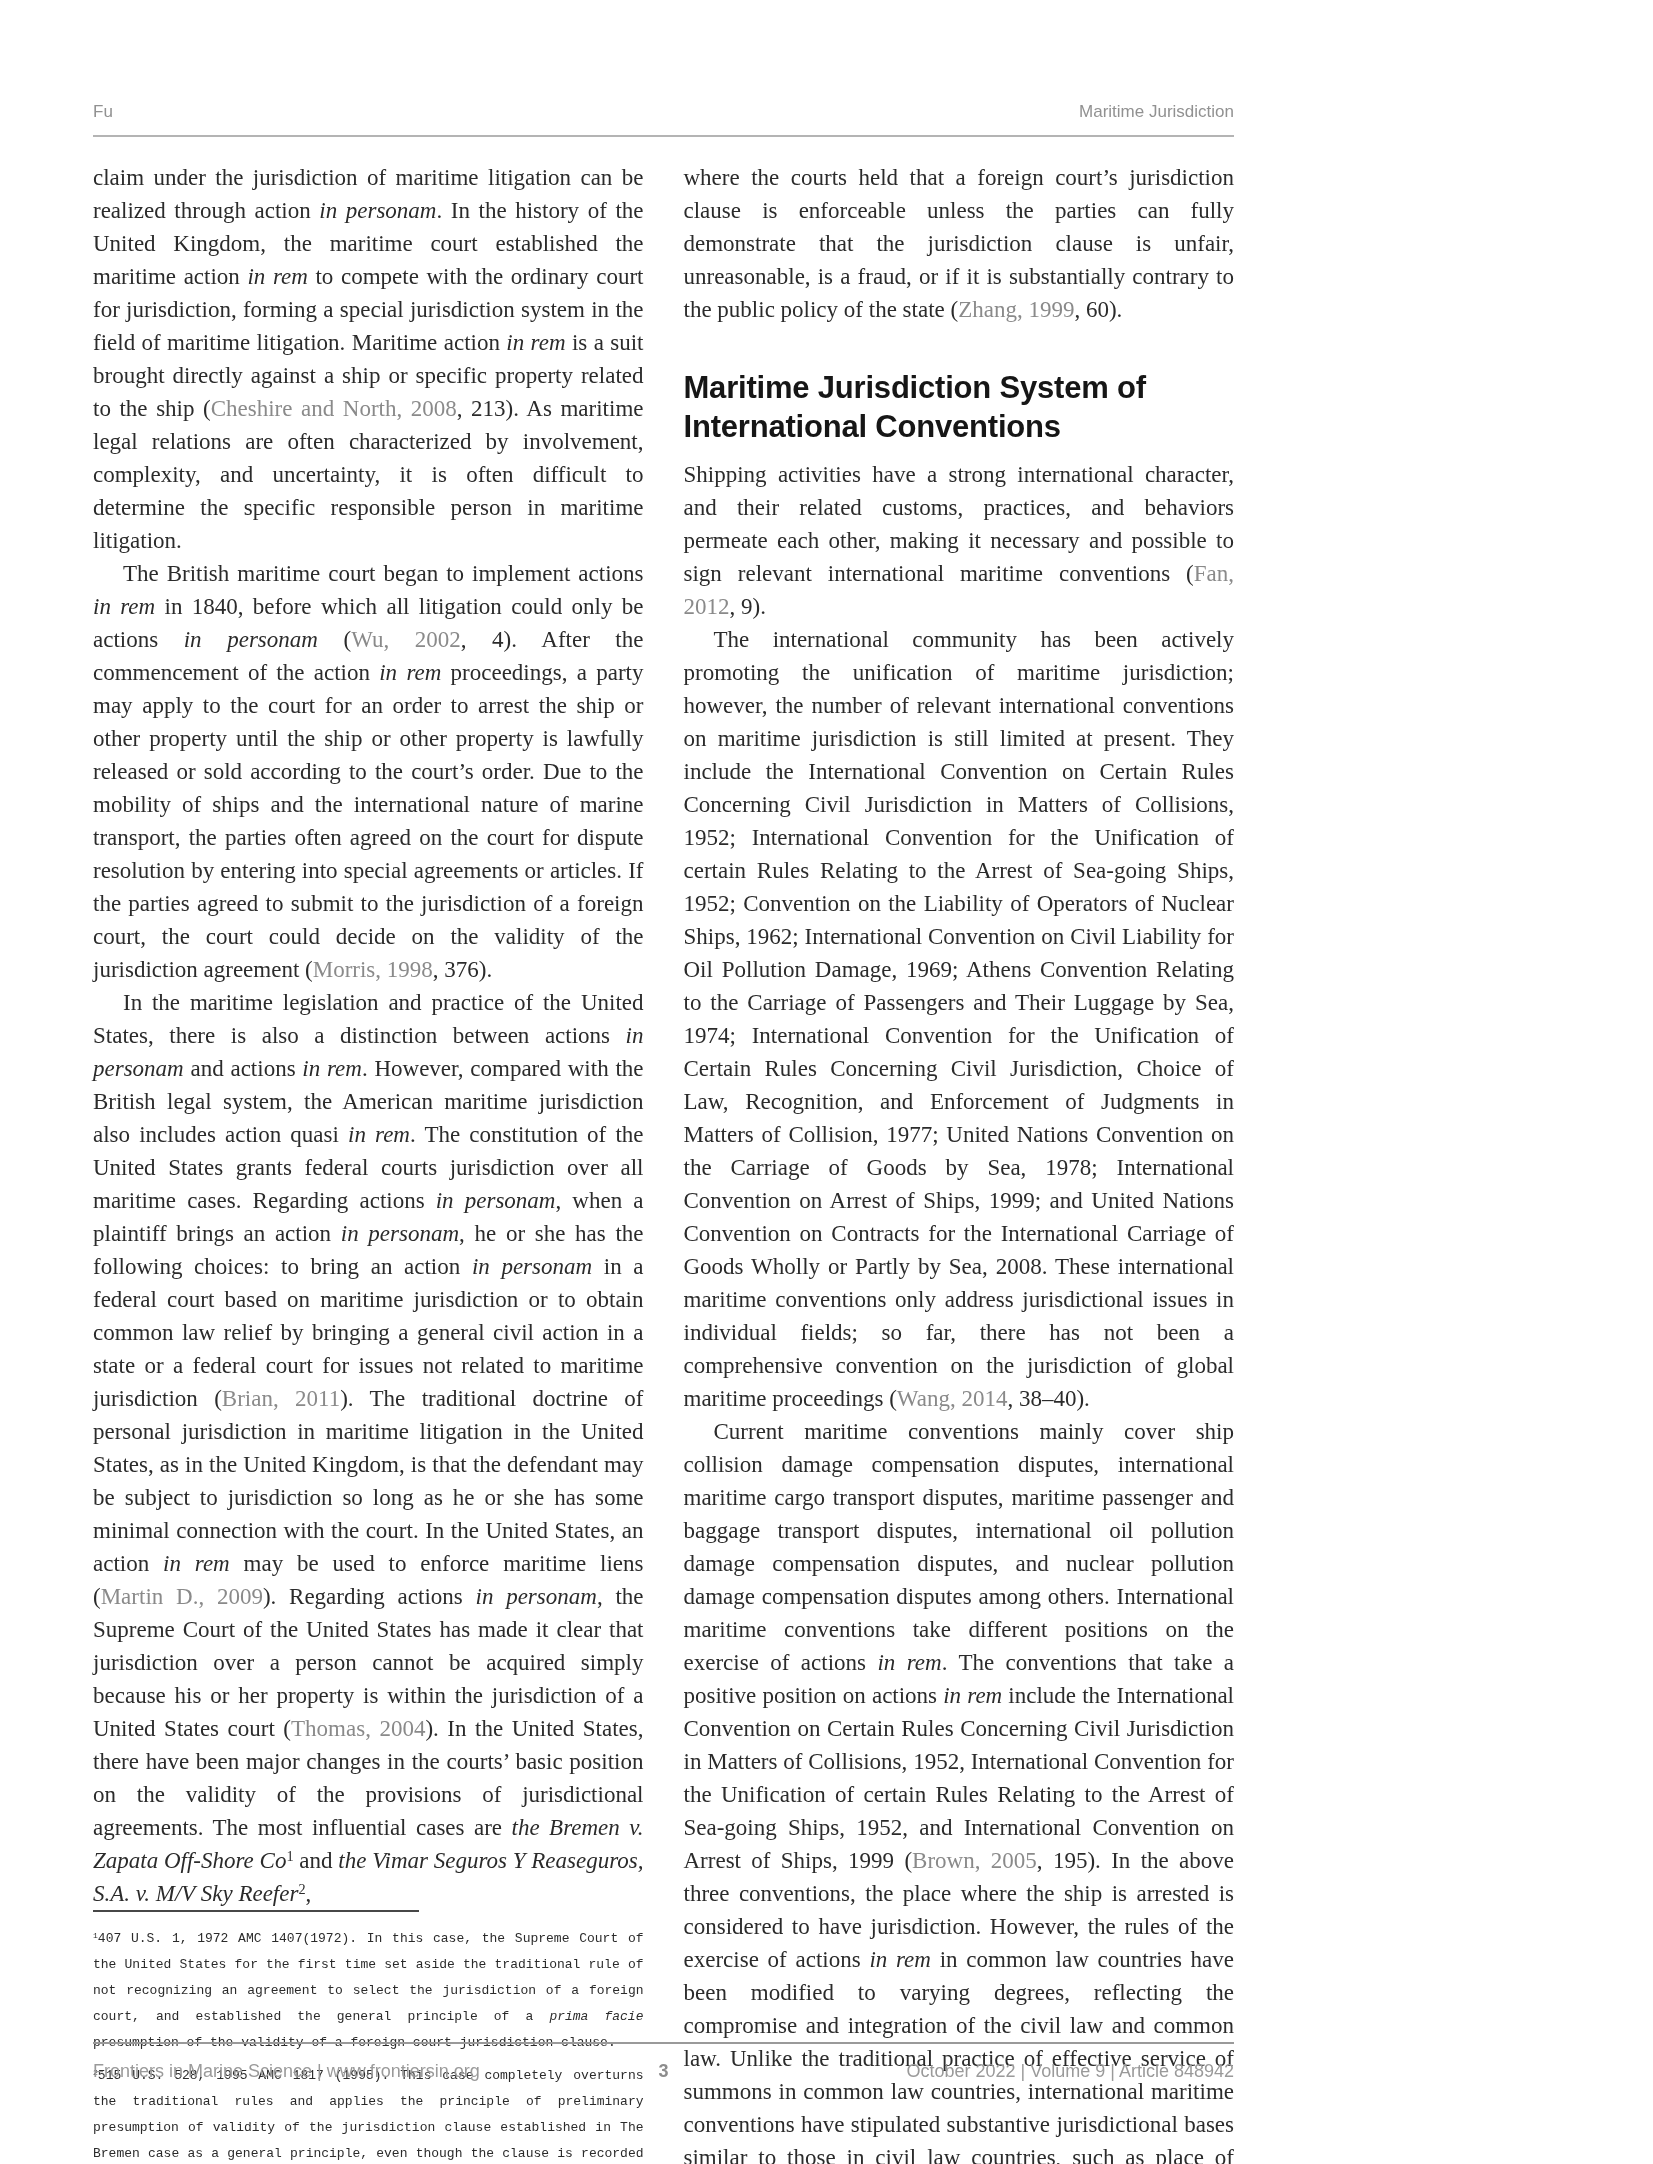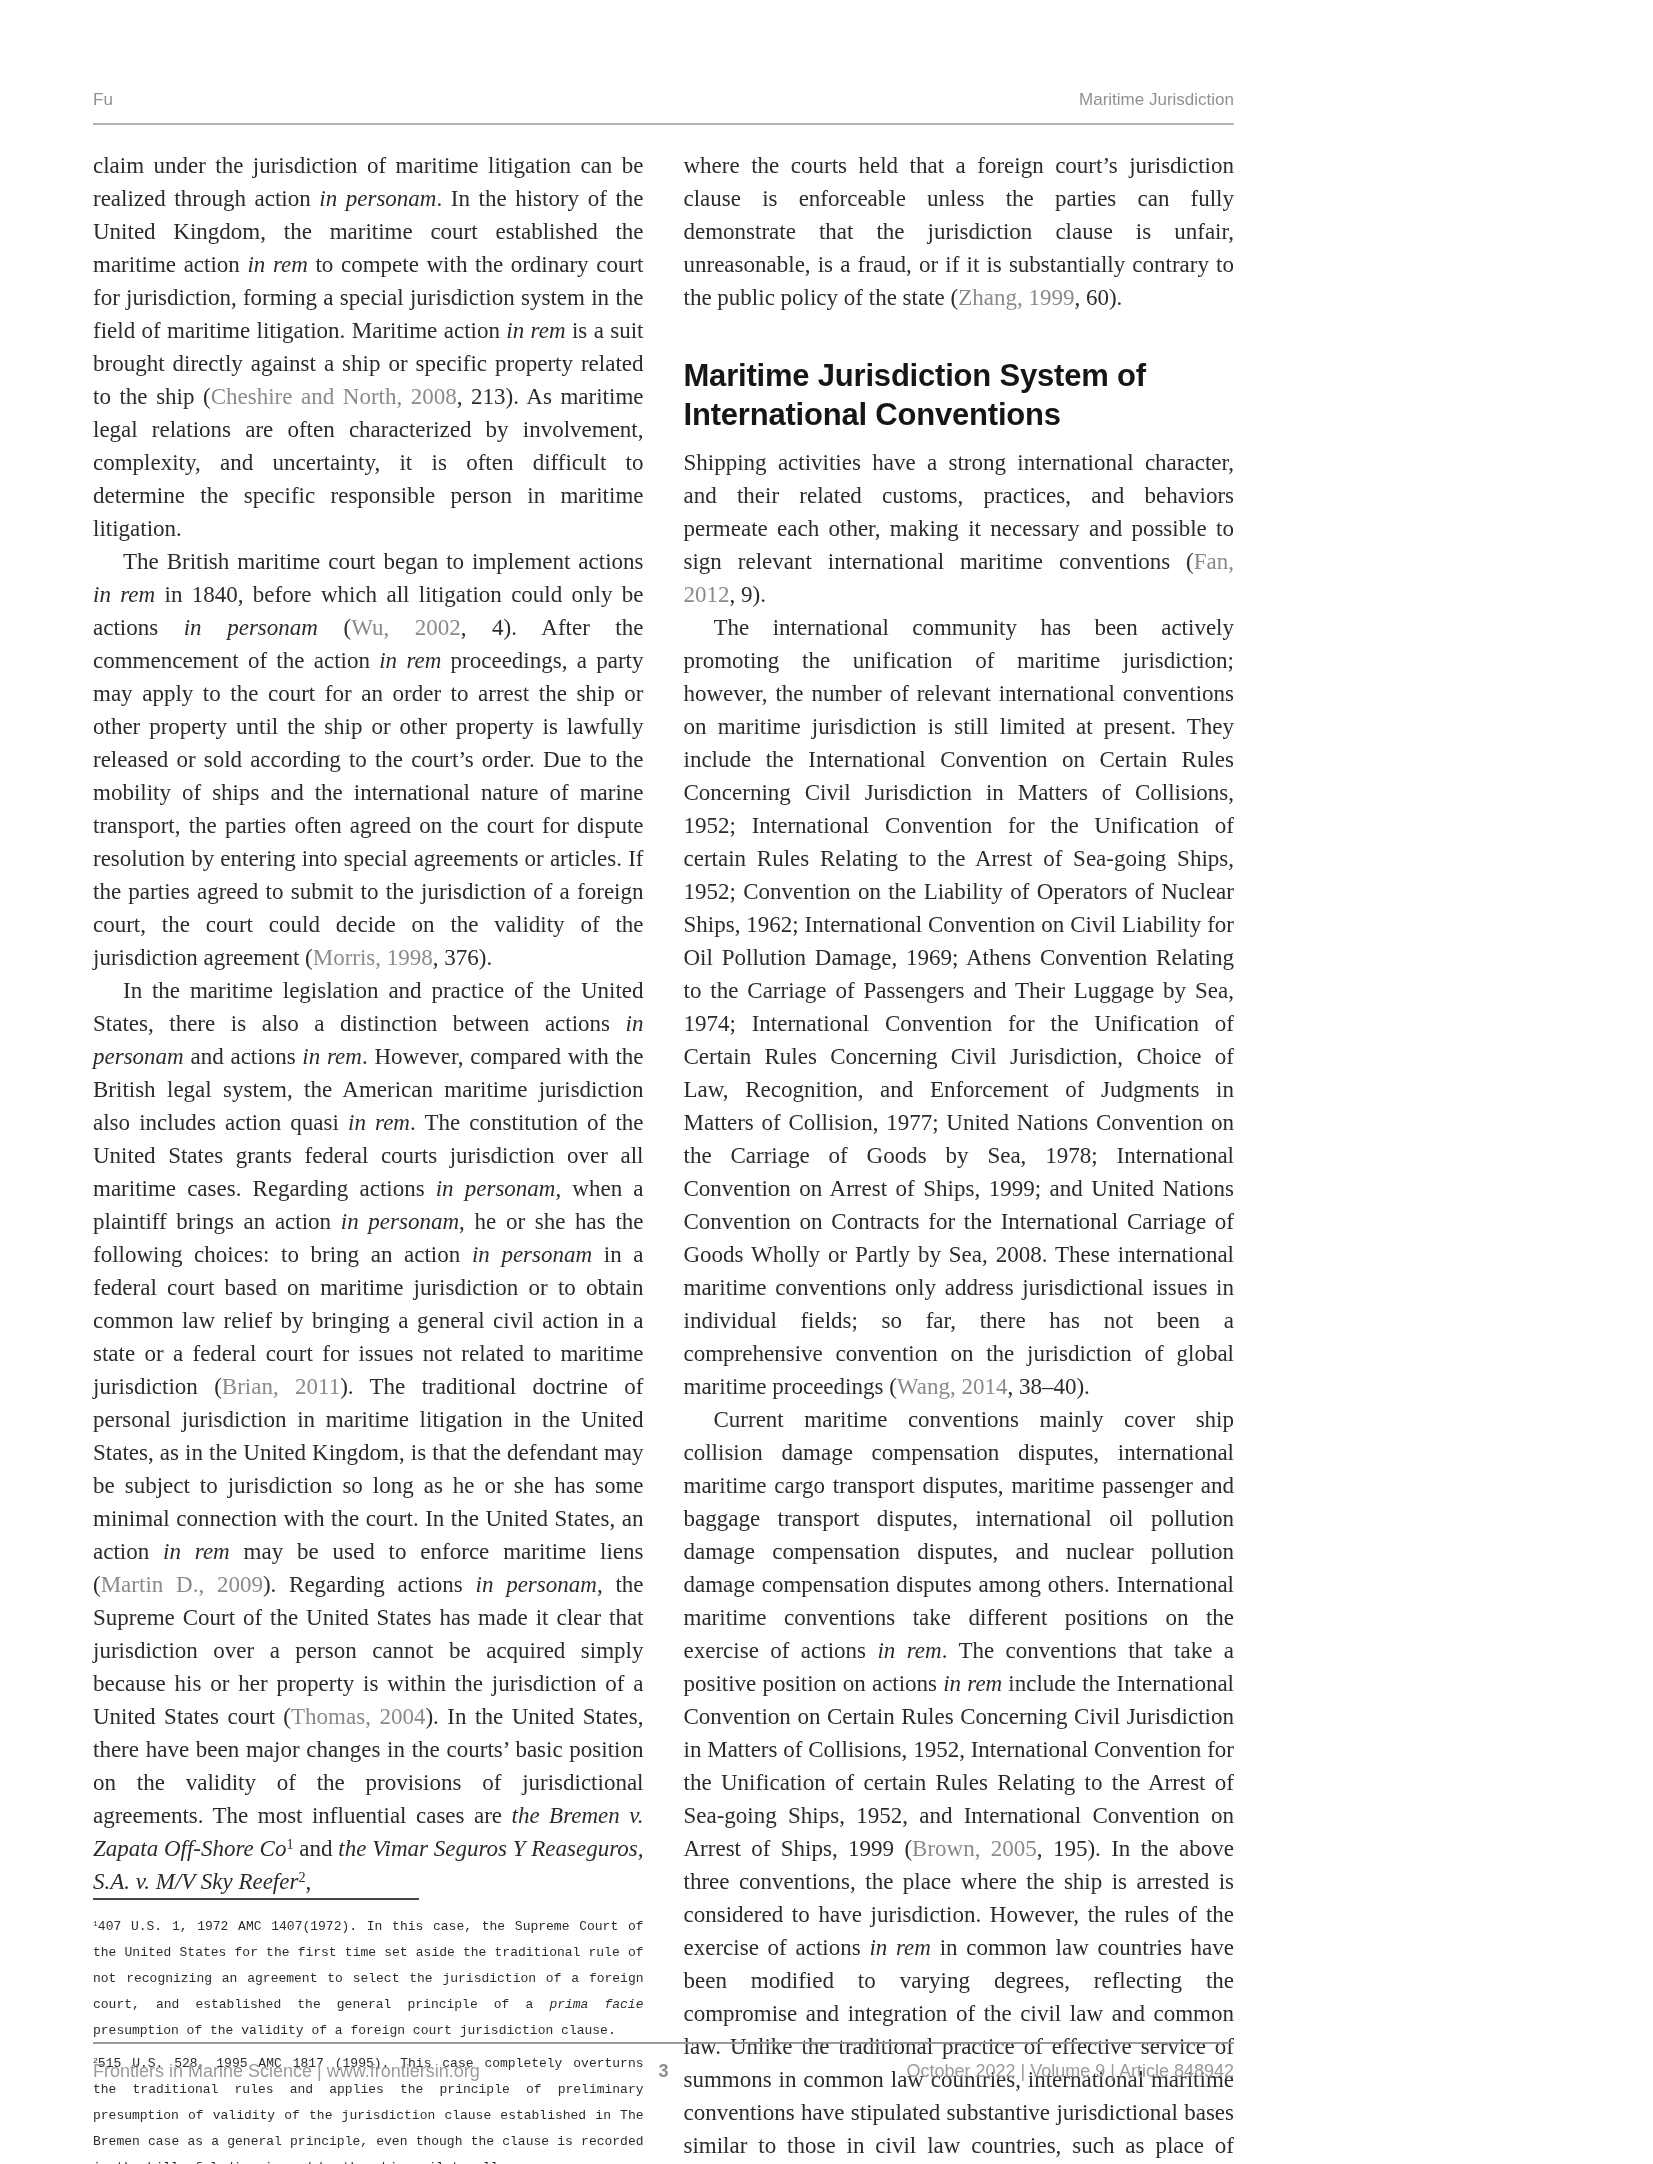--- a/index.html
+++ b/index.html
@@ -2,21 +2,21 @@
 <html><head>
 <meta charset="utf-8">
 <style>
   html, body { margin: 0; padding: 0; background: #ffffff; }
   .page {
     position: relative;
     width: 1322px;
     height: 2164px;
     background: #ffffff;
     box-sizing: border-box;
-    padding: 0 88px 0 93px;
+    padding: 12px 88px 0 93px;
     overflow: hidden;
   }
   .header {
     padding-top: 90px;
     display: flex;
     justify-content: space-between;
     font-family: "Liberation Sans", sans-serif;
     font-size: 17px;
     color: #919191;
   }

